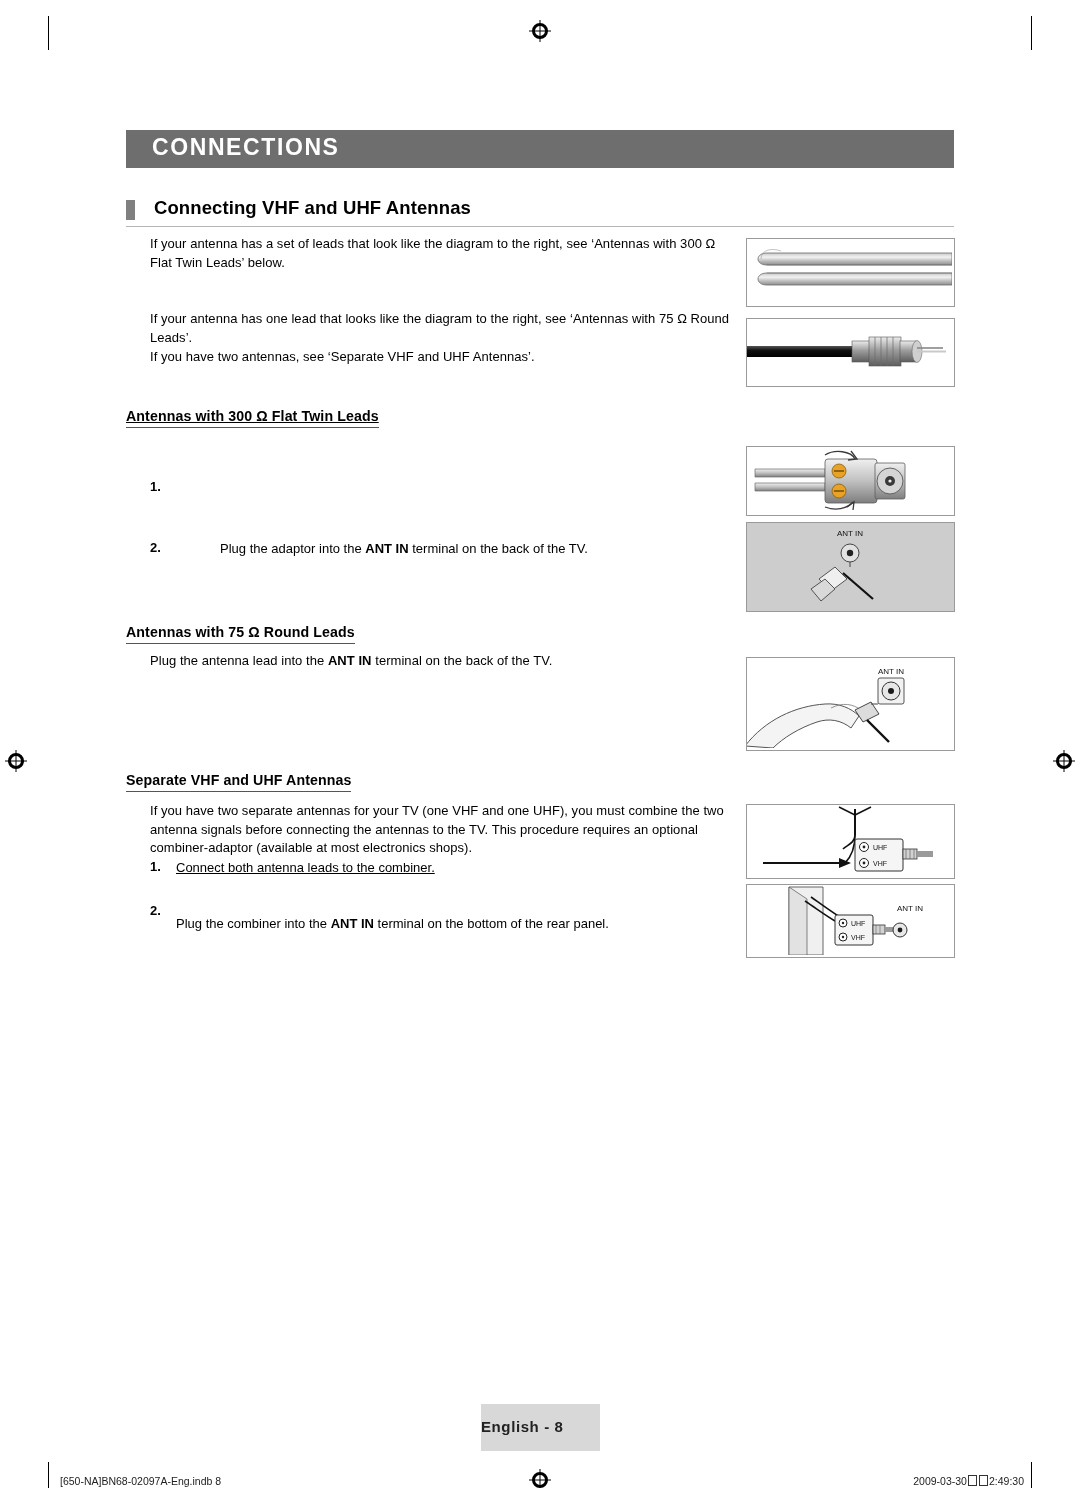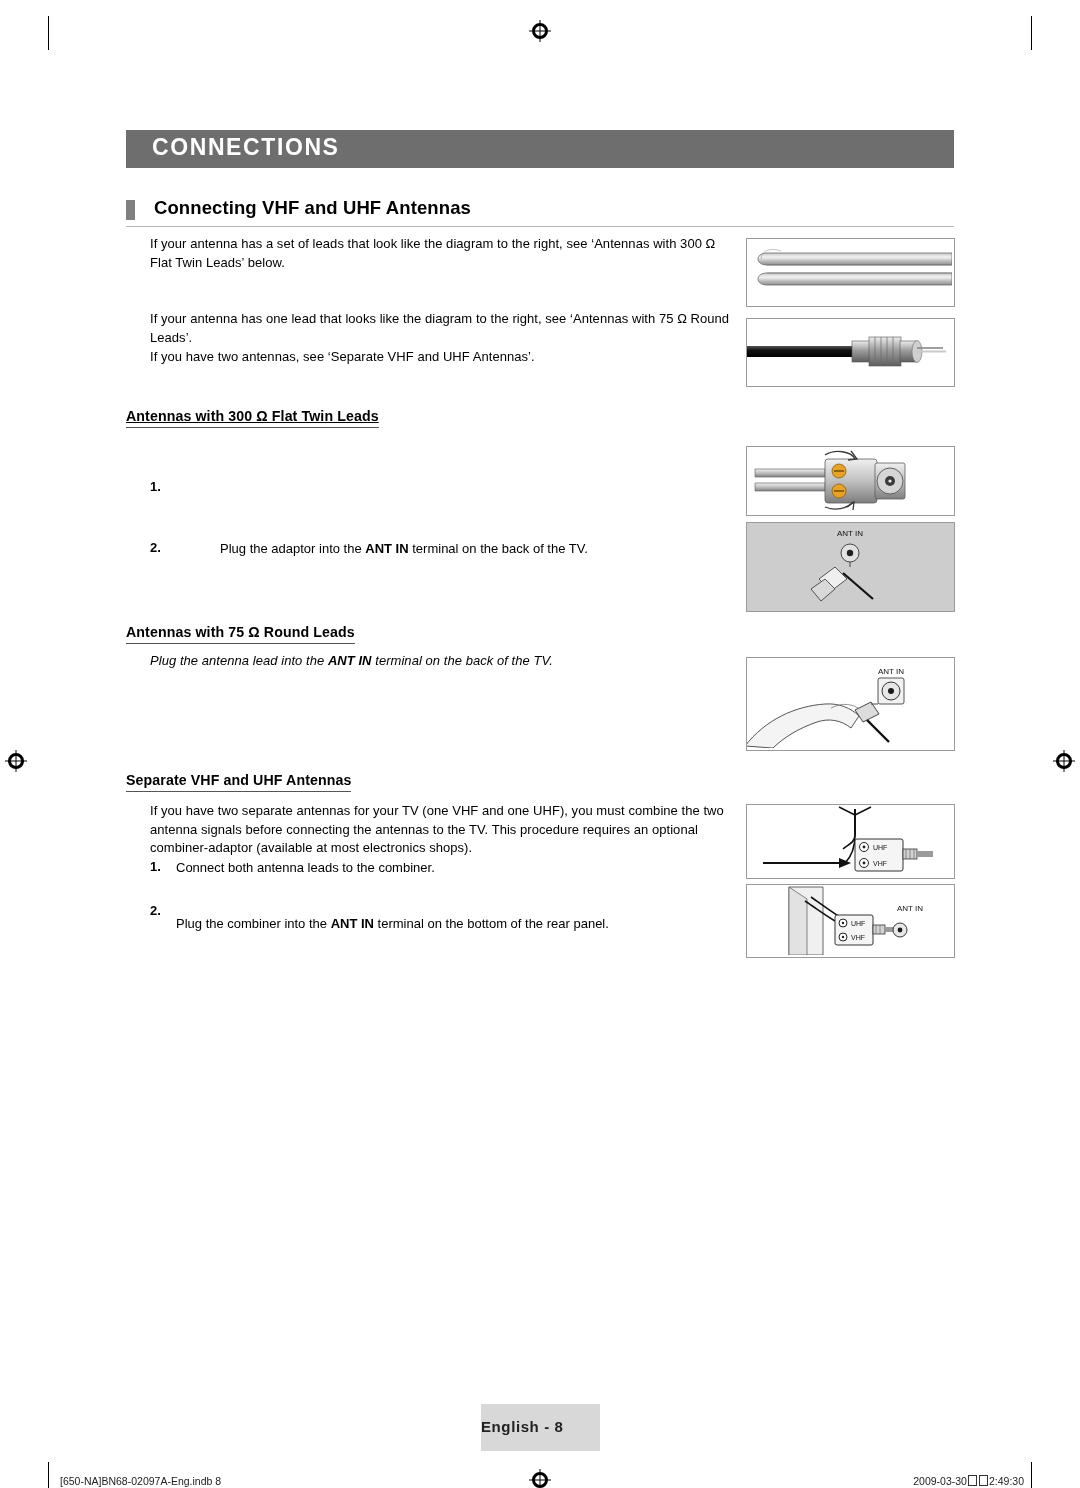--- a/index.html
+++ b/index.html
@@ -312,21 +312,21 @@
 
       <path d="M72 56 L88 44 L100 56 L84 68 Z" fill="#efefef" stroke="#444" stroke-width="0.9"></path>
       <path d="M64 66 L78 56 L88 66 L74 78 Z" fill="#d9d9d9" stroke="#444" stroke-width="0.9"></path>
       <line x1="96" y1="50" x2="126" y2="76" stroke="#111" stroke-width="2.2"></line>
       <line x1="103" y1="39" x2="103" y2="44" stroke="#444" stroke-width="1"></line>
     </svg>
   </div>
 
   <div class="sub-head" style="left:126px; top:612px;text-align:center;">Antennas with 75 Ω Round Leads</div>
 
-  <div class="para" style="left:150px; top:640px; width:600px;font-style:italic;"><span>Plug the antenna lead into the </span><span class="b">ANT IN</span><span> terminal on the back of the TV.</span></div>
+  <div class="para" style="left:150px; top:640px; width:600px;"><span>Plug the antenna lead into the </span><span class="b">ANT IN</span><span> terminal on the back of the TV.</span></div>
 
   <div class="fig" style="left:746px; top:645px; width:207px; height:92px;">
     <svg width="205" height="90" viewBox="0 0 205 90">
       <rect x="0" y="0" width="205" height="90" fill="#ffffff"></rect>
       <text x="144" y="16" font-family="Liberation Sans, sans-serif" font-size="8" text-anchor="middle" fill="#111">ANT IN</text>
       <rect x="131" y="20" width="26" height="26" rx="2" fill="#f2f2f2" stroke="#444" stroke-width="0.9"></rect>
       <circle cx="144" cy="33" r="9" fill="#e6e6e6" stroke="#333" stroke-width="1"></circle>
       <circle cx="144" cy="33" r="3" fill="#1a1a1a"></circle>
 
       <path d="M-2 88 C18 62 48 48 78 46 C92 45 104 50 112 58 L104 70 C94 62 82 60 70 64 C52 70 36 80 26 90 Z" fill="#f4f4f4" stroke="#555" stroke-width="1"></path>
@@ -336,21 +336,21 @@
       <line x1="120" y1="62" x2="142" y2="84" stroke="#111" stroke-width="2.4"></line>
       <line x1="131" y1="46" x2="124" y2="46" stroke="#444" stroke-width="1"></line>
     </svg>
   </div>
 
   <div class="sub-head" style="left:126px; top:760px;">Separate VHF and UHF Antennas</div>
 
   <div class="para" style="left:150px; top:790px; width:580px;">If you have two separate antennas for your TV (one VHF and one UHF), you must combine the two antenna signals before connecting the antennas to the TV. This procedure requires an optional combiner-adaptor (available at most electronics shops).</div>
 
   <div class="num" style="left:150px; top:847px;">1.</div>
-  <div class="numtxt" style="left:176px; top:847px; width:556px;">Connect both antenna leads to the combiner.</div>
+  <div class="numtxt" style="left:176px; top:847px; width:556px;text-decoration:underline;">Connect both antenna leads to the combiner.</div>
 
   <div class="num" style="left:150px; top:891px;">2.</div>
   <div class="numtxt" style="left:176px; top:891px; width:556px;margin-top:12px;"><span>Plug the combiner into the </span><span class="b">ANT IN</span><span> terminal on the bottom of the rear panel.</span></div>
 
   <div class="fig" style="left:746px; top:792px; width:207px; height:73px;">
     <svg width="205" height="71" viewBox="0 0 205 71">
       <rect x="0" y="0" width="205" height="71" fill="#ffffff"></rect>
 
       <line x1="108" y1="4" x2="108" y2="30" stroke="#111" stroke-width="2"></line>
       <line x1="108" y1="10" x2="92" y2="2" stroke="#111" stroke-width="1.4"></line>

